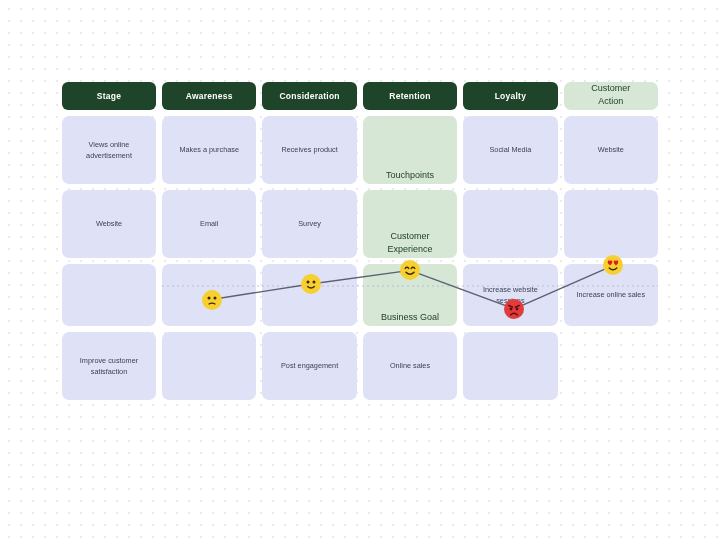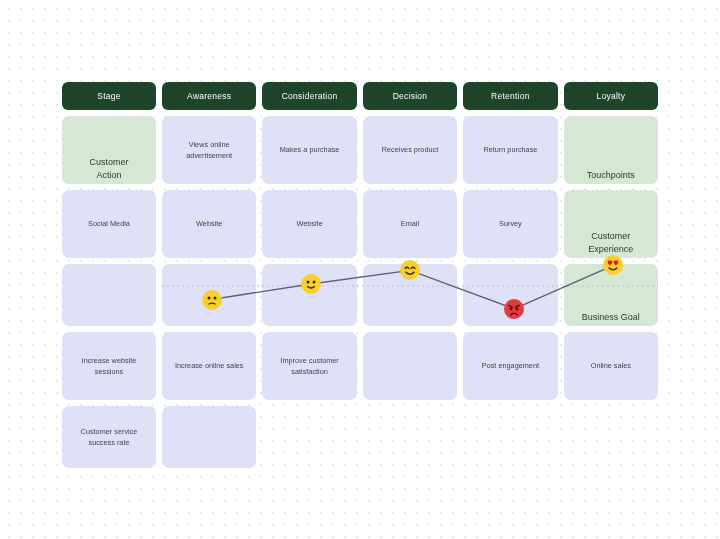--- a/index.html
+++ b/index.html
@@ -41,21 +41,21 @@
 
   
   .hdr {
     background: #1e4429;
     border-radius: 6px;
     display: flex;
     align-items: center;
     justify-content: center;
     color: #ffffff;
     font-size: 8.5px;
-    font-weight: normal;
+    font-weight: bold;
     letter-spacing: .25px;
     white-space: nowrap;
   }
 
   
   .rowlabel {
     background: #d6e7d5;
     border-radius: 7px;
     display: flex;
     align-items: flex-end;
@@ -104,34 +104,32 @@
 </head>
 <body>
 
 <div id="board">
 
   <div class="grid">
 
     <div class="hdr">Stage</div>
     <div class="hdr">Awareness</div>
     <div class="hdr">Consideration</div>
-    <div class="hdr">Decision</div>
     <div class="hdr">Retention</div>
     <div class="hdr">Loyalty</div>
 
     <div class="rowlabel">
       <span>
         <span>Customer</span><br>
         <span>Action</span>
       </span>
     </div>
     <div class="cell">Views online advertisement</div>
     <div class="cell">Makes a purchase</div>
     <div class="cell">Receives product</div>
-    <div class="cell">Return purchase</div>
 
     <div class="rowlabel">
       <span>Touchpoints</span>
     </div>
     <div class="cell">Social Media</div>
     <div class="cell">Website</div>
     <div class="cell">Website</div>
     <div class="cell">Email</div>
     <div class="cell">Survey</div>
 
@@ -150,21 +148,20 @@
     <div class="rowlabel">
       <span>Business Goal</span>
     </div>
     <div class="cell">Increase website sessions</div>
     <div class="cell">Increase online sales</div>
     <div class="cell">Improve customer satisfaction</div>
     <div class="cell empty"></div>
 
     <div class="cell">Post engagement</div>
     <div class="cell">Online sales</div>
-    <div class="cell">Customer service success rate</div>
     <div class="cell empty"></div>
   </div>
 
   <div id="exp-layer">
     <svg viewBox="0 0 496 62" preserveAspectRatio="none">
       <line x1="0" y1="33" x2="496" y2="33" stroke="#b9bcd6" stroke-width="1" stroke-dasharray="2 3"></line>
       <polyline id="sentiment-path" fill="none" stroke="#5d6072" stroke-width="1.4" stroke-linejoin="round" stroke-linecap="round" points="49.6,46.5 148.8,31.0 248.0,17.4 352.2,55.8 451.4,12.4"></polyline>
     </svg>
     <div id="emoji-holder">
         <div class="face" style="left: 49.6px; top: 46.5px;">

